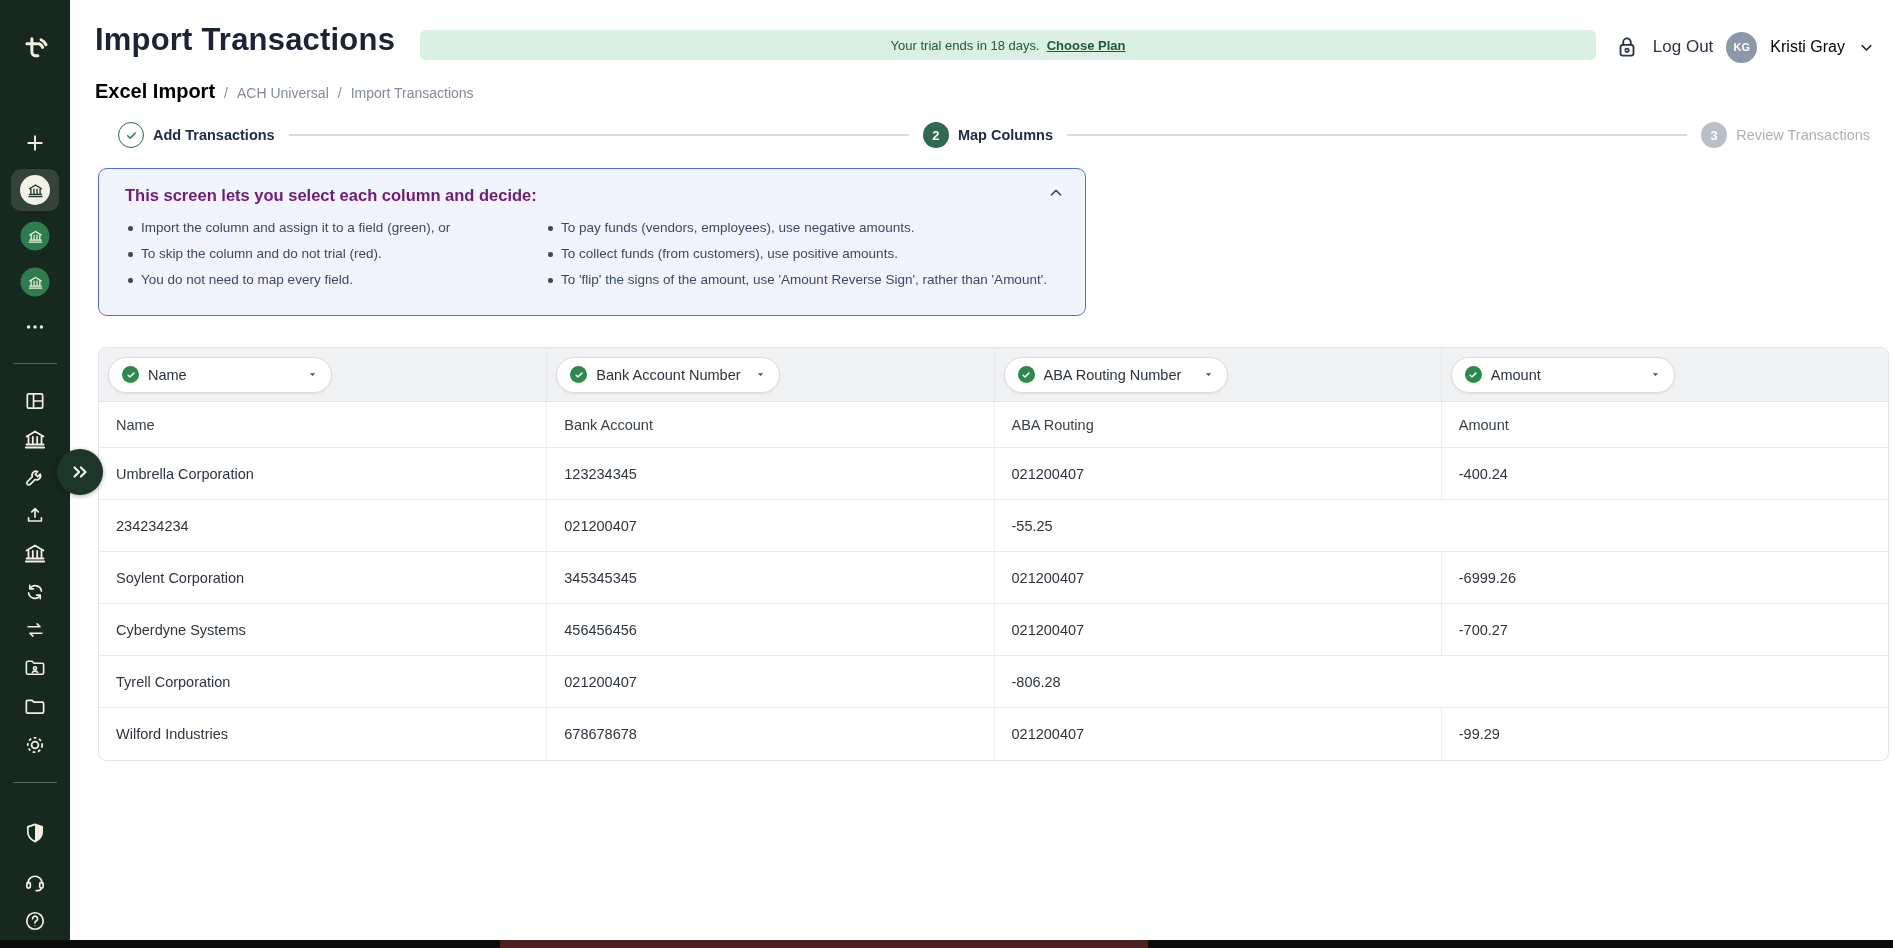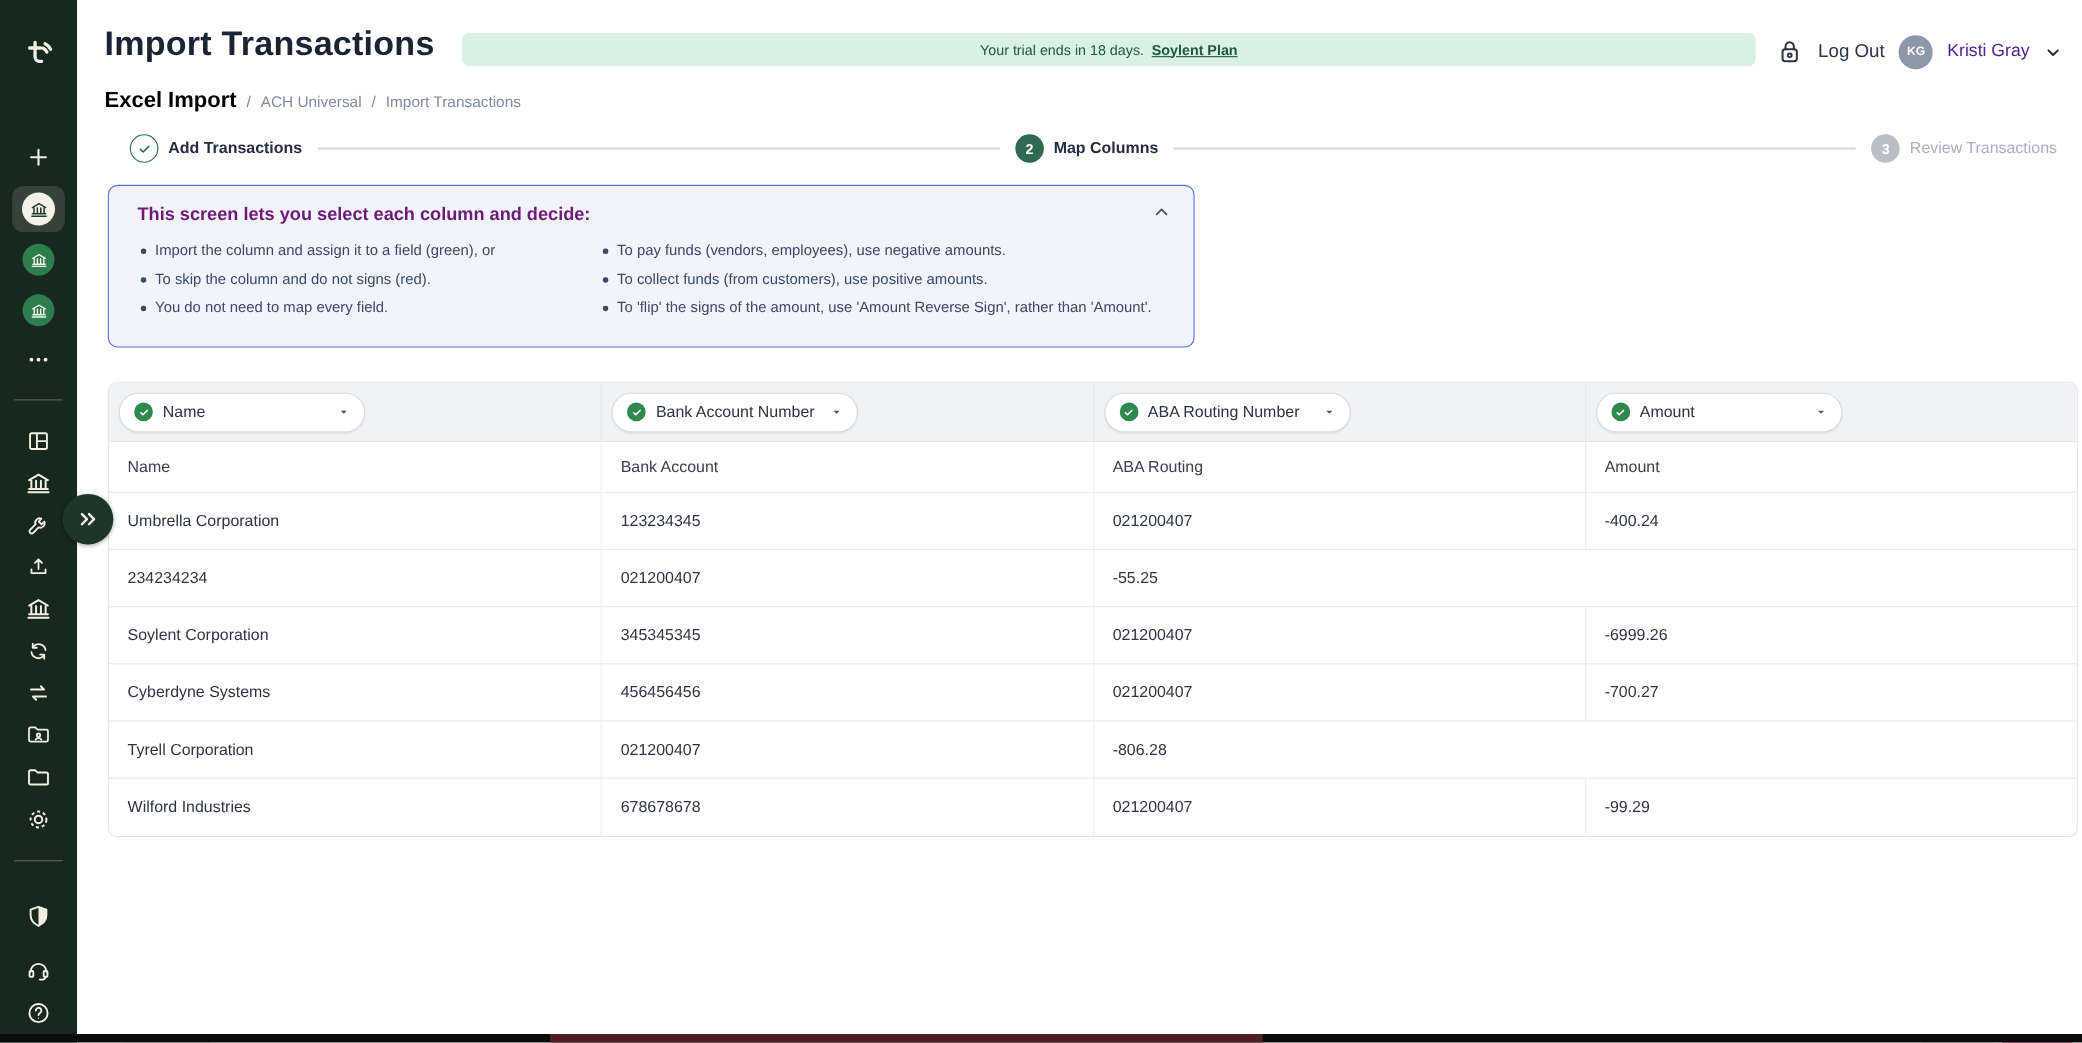--- a/index.html
+++ b/index.html
@@ -19,21 +19,21 @@
   
   .expand-btn { position:absolute; left:57px; top:449px; width:46px; height:46px; border-radius:50%; background:#1e3529; color:#f1efe2; display:flex; align-items:center; justify-content:center; z-index:6; box-shadow:0 1px 4px rgba(0,0,0,.35); }
 
   
   .page-title { position:absolute; left:95px; top:22px; font-size:31px; font-weight:700; color:#1b2335; letter-spacing:.2px; }
   .trial-banner { position:absolute; left:420px; top:30px; width:1176px; height:30px; background:#d9f0e2; border-radius:6px; display:flex; align-items:center; justify-content:center; font-size:13px; color:#1d5b38; }
   .trial-banner .link { font-weight:700; text-decoration:underline; margin-left:7px; color:#1d5b38; cursor:pointer; }
   .topright { position:absolute; right:18px; top:28px; height:38px; display:flex; align-items:center; gap:13px; color:#2b3445; }
   .logout-label { font-size:17px; color:#2b3445; cursor:pointer; }
   .avatar { width:31px; height:31px; border-radius:50%; background:#8d97aa; color:#fff; font-size:11px; font-weight:700; display:flex; align-items:center; justify-content:center; }
-  .user-name { font-size:16px; color:#4c1d95;text-align:right; }
+  .user-name { font-size:16px; color:#000000;text-align:right; }
 
   
   .breadcrumb { position:absolute; left:95px; top:80px; display:flex; align-items:baseline; gap:9px; }
   .breadcrumb .primary { font-size:20px; font-weight:700; color:#000000; }
   .breadcrumb .sep, .breadcrumb .crumb { font-size:14px; color:#828b9b; }
 
   
   .stepper { position:absolute; left:118px; top:120px; width:1752px; height:30px; display:flex; align-items:center; }
   .step { display:flex; align-items:center; gap:9px; white-space:nowrap; }
   .step-label { font-size:14.5px; font-weight:700; color:#222d44; }
@@ -218,21 +218,21 @@
   <div class="expand-btn">
     <svg width="22" height="22" viewBox="0 0 24 24" fill="none" stroke="currentColor" stroke-width="2.4" stroke-linecap="round" stroke-linejoin="round">
         <path d="M6 7l5 5-5 5M13 7l5 5-5 5"></path>
       </svg>
   </div>
 
   <h1 class="page-title">Import Transactions</h1>
 
   <div class="trial-banner">
     <span>Your trial ends in 18 days.</span>
-    <span class="link">Soylent Plan</span>
+    <span class="link">Choose Plan</span>
   </div>
 
   <div class="topright">
     <span style="display:flex">
       <svg width="26" height="26" viewBox="0 0 24 24" fill="none" stroke="currentColor" stroke-width="1.7" stroke-linecap="round">
           <rect x="6" y="10" width="12" height="10" rx="2.2"></rect>
           <path d="M8.5 10V7.6a3.5 3.5 0 0 1 7 0V10"></path>
           <circle cx="12" cy="15" r="1.6" stroke-dasharray="1.2 1.2"></circle>
         </svg>
     </span>
@@ -278,21 +278,21 @@
   <section class="info-box">
     <div class="info-title">This screen lets you select each column and decide:</div>
     <span class="info-collapse">
       <svg width="18" height="18" viewBox="0 0 24 24" fill="none" stroke="currentColor" stroke-width="2.2" stroke-linecap="round" stroke-linejoin="round">
           <path d="M6 14.5l6-6 6 6"></path>
         </svg>
     </span>
     <div class="info-cols">
       <ul class="info-col l">
         <li>Import the column and assign it to a field (green), or</li>
-        <li>To skip the column and do not signs (red).</li>
+        <li>To skip the column and do not trial (red).</li>
         <li>You do not need to map every field.</li>
       </ul>
       <ul class="info-col">
         <li>To pay funds (vendors, employees), use negative amounts.</li>
         <li>To collect funds (from customers), use positive amounts.</li>
         <li>To 'flip' the signs of the amount, use 'Amount Reverse Sign', rather than 'Amount'.</li>
       </ul>
     </div>
   </section>
 

